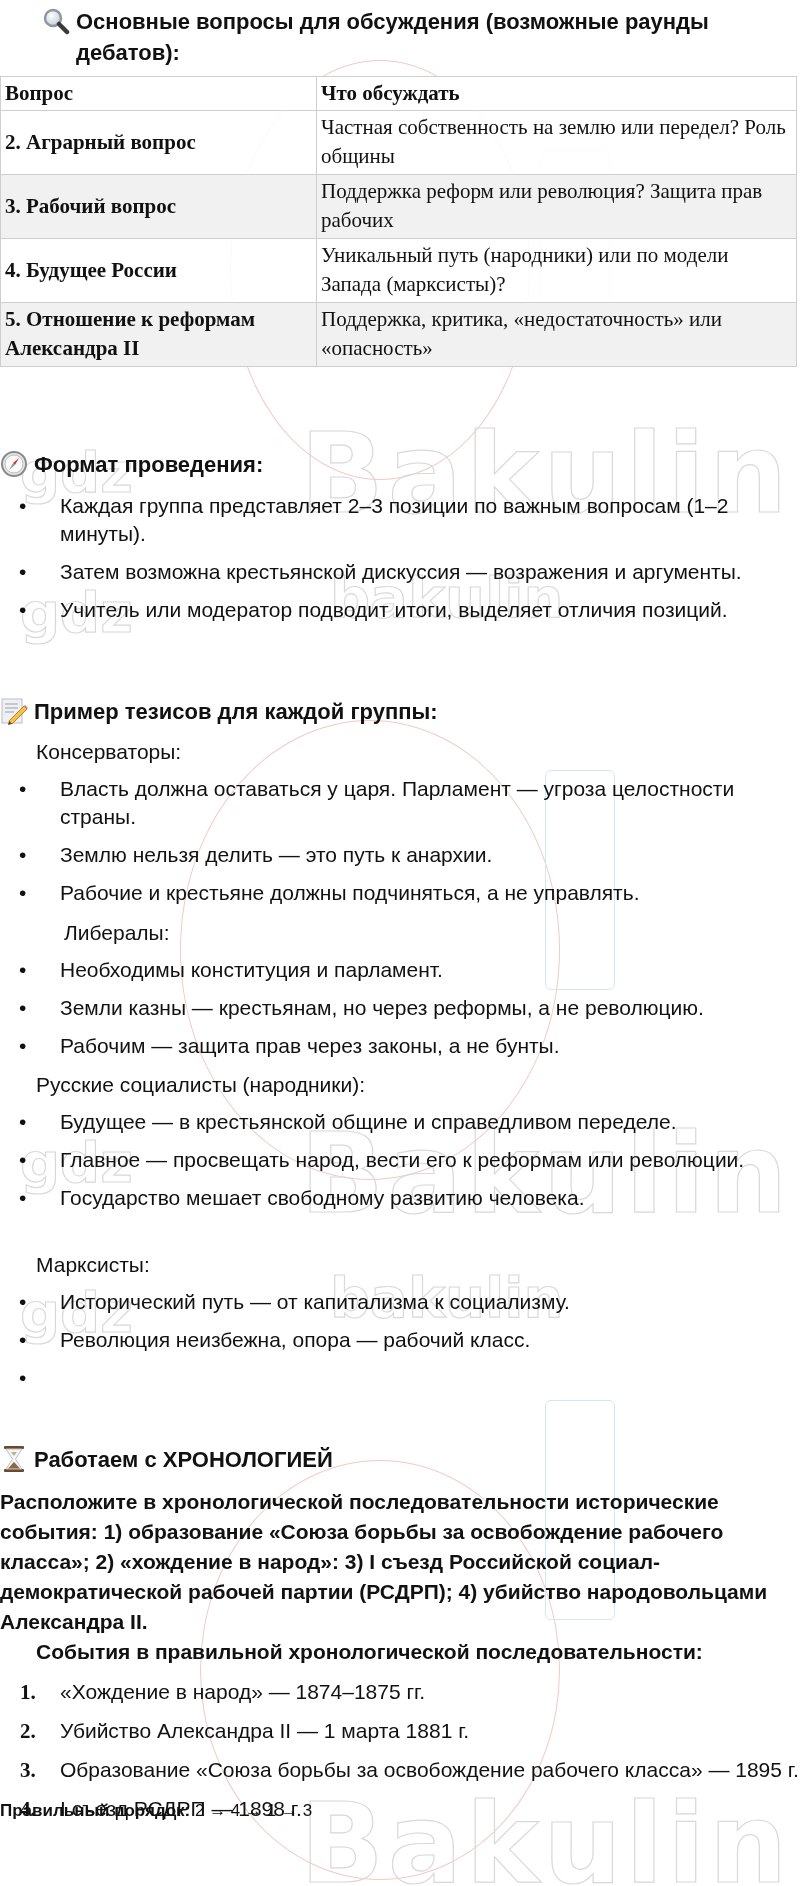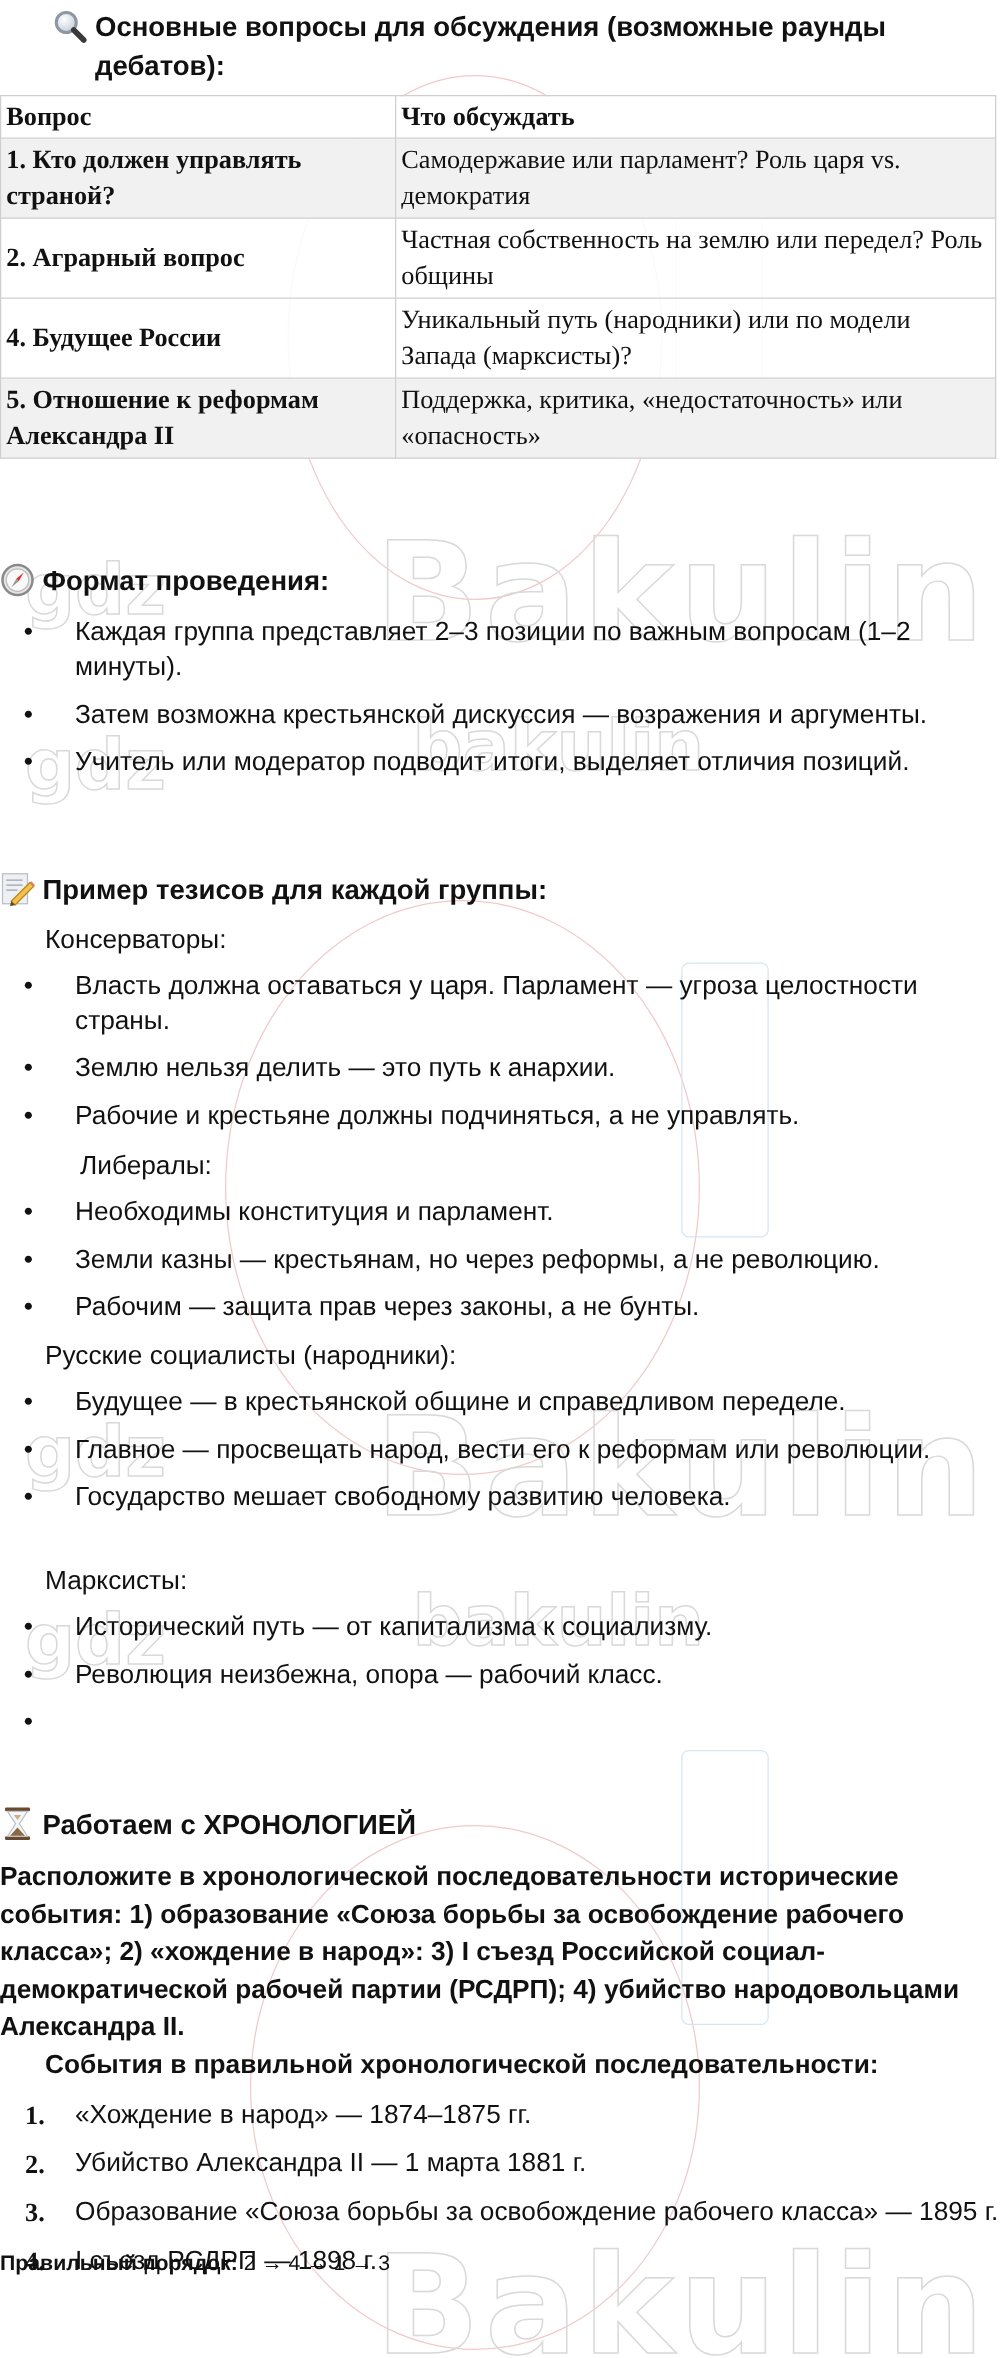--- a/index.html
+++ b/index.html
@@ -85,27 +85,27 @@
   </div>
 
   <table class="tbl">
     <thead>
       <tr>
         <th>Вопрос</th>
         <th>Что обсуждать</th>
       </tr>
     </thead>
     <tbody>
-      <tr class="shade">
-        <td class="q">1. Кто должен управлять страной?</td>
-        <td>Самодержавие или парламент? Роль царя vs. демократия</td>
-      </tr>
       <tr class="plain">
         <td class="q">2. Аграрный вопрос</td>
         <td>Частная собственность на землю или передел? Роль общины</td>
+      </tr>
+      <tr class="shade">
+        <td class="q">3. Рабочий вопрос</td>
+        <td>Поддержка реформ или революция? Защита прав рабочих</td>
       </tr>
       <tr class="plain">
         <td class="q">4. Будущее России</td>
         <td>Уникальный путь (народники) или по модели Запада (марксисты)?</td>
       </tr>
       <tr class="shade">
         <td class="q">5. Отношение к реформам Александра II</td>
         <td>Поддержка, критика, «недостаточность» или «опасность»</td>
       </tr>
     </tbody>

